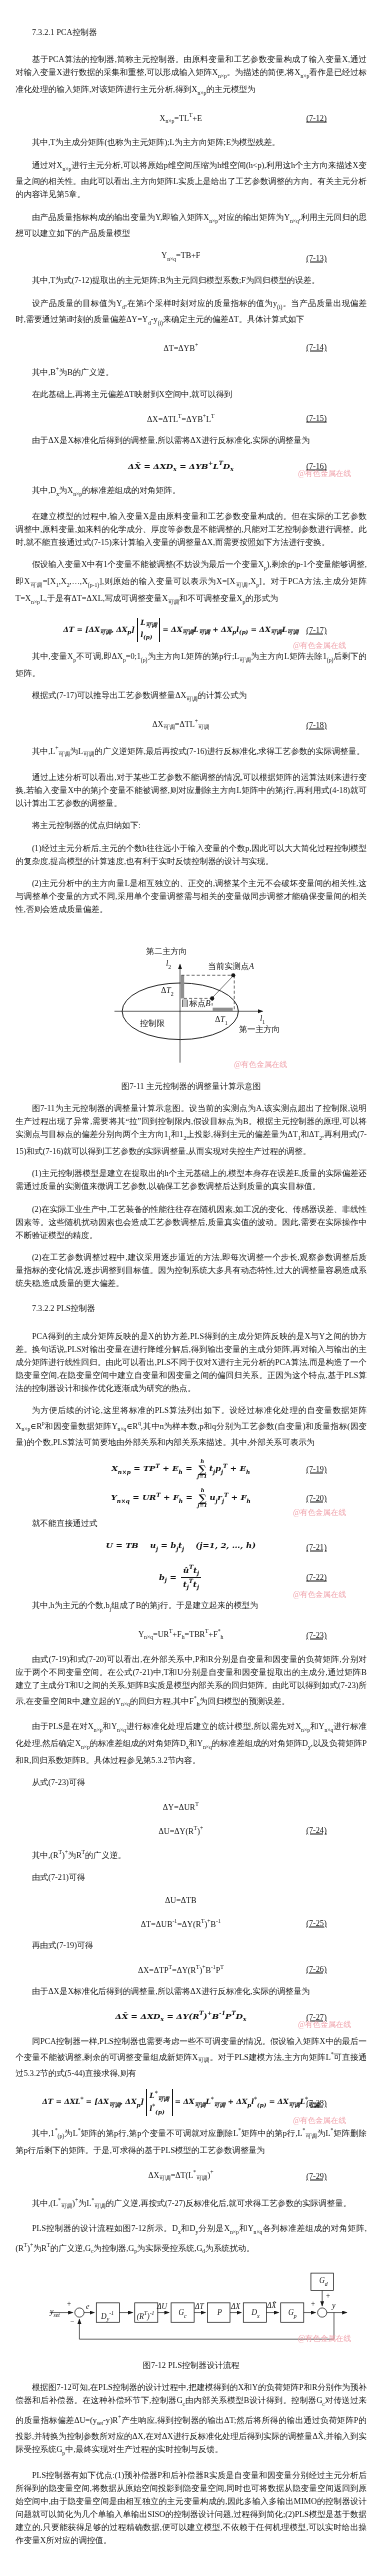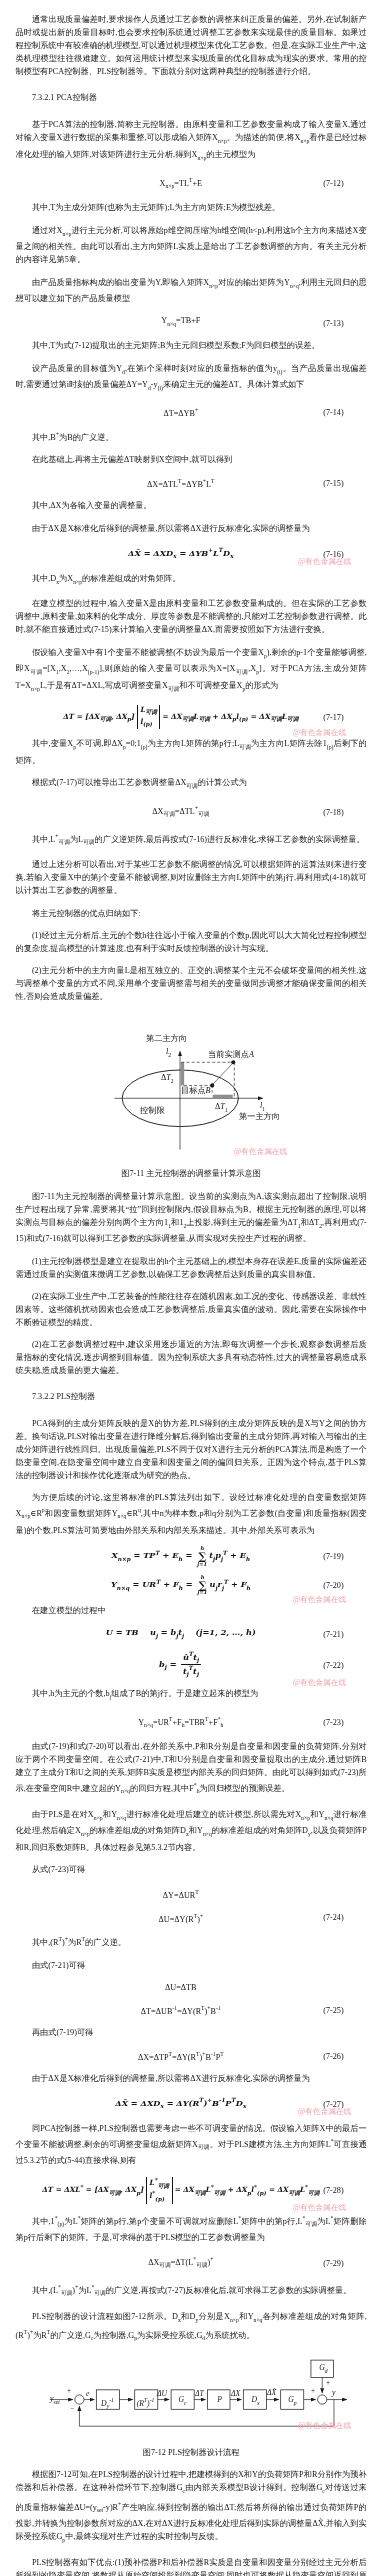--- a/index.html
+++ b/index.html
@@ -13,21 +13,21 @@
     font-size:8.2px;line-height:13px;
     padding:13.4px 0 0 0;
     box-sizing:border-box;
   }
   main{display:block;padding:0 9.3px 0 15.5px;}
   .para{text-indent:2em;margin:0 0 9.3px 0;text-align:justify;}
   .heading{text-indent:2em;margin:12.4px 0 14.4px 0;}
   .caption{text-align:center;text-indent:0;margin:7.2px 0 9.3px 0;}
   .formula{position:relative;text-align:center;margin:8.2px 0;padding-right:20.6px;}
   .formula .fbody{display:inline-block;}
-  .formula .fnum{position:absolute;right:23px;top:50%;transform:translateY(-50%);}
+  .formula .fnum{position:absolute;right:40px;top:50%;transform:translateY(-50%);text-decoration:underline;}
   .formula.serif .fbody{font-family:"DejaVu Serif","Liberation Serif",serif;font-style:italic;font-weight:bold;}
   .formula.small .fbody{font-size:7.2px;}
   sub,sup{font-size:5.7px;}
   .wm{position:absolute;color:#f0a3ac;font-size:7.7px;white-space:nowrap;font-style:normal;font-weight:normal;font-family:"Liberation Serif",serif;}
   .wm-right{right:15.5px;top:55%;}
   .wm-below{right:20.6px;bottom:-10.3px;}
   .sum{display:inline-flex;flex-direction:column;align-items:center;vertical-align:middle;line-height:1;margin:0 2.1px;}
   .sum .st,.sum .sb{font-size:5.2px;font-style:italic;}
   .sum .sg{font-size:10.3px;font-style:normal;}
   .frac{display:inline-flex;flex-direction:column;vertical-align:middle;text-align:center;line-height:1.2;margin:0 1.5px;}
@@ -43,35 +43,33 @@
   .em i, .flabel i{font-family:"Liberation Serif",serif;}
   .wmtext{color:#f0a3ac;font-size:7.7px;}
   .blabel{position:absolute;text-align:center;font-family:"Liberation Serif",serif;font-style:italic;font-size:7.7px;line-height:8.2px;white-space:nowrap;}
   .sign{position:absolute;font-size:7.2px;font-family:"Liberation Serif",serif;line-height:7.2px;}
 </style>
 </head>
 <body>
 
 <div id="page">
   <main>
-      <div class="para">通常出现质量偏差时,要求操作人员通过工艺参数的调整来纠正质量的偏差。另外,在试制新产品时或提出新的质量目标时,也会要求控制系统通过调整工艺参数来实现最佳的质量目标。如果过程控制系统中有较准确的机理模型,可以通过机理模型来优化工艺参数。但是,在实际工业生产中,这类机理模型往往很难建立。如何运用统计模型来实现质量的优化目标成为现实的要求。常用的控制模型有PCA控制器、PLS控制器等。下面就分别对这两种典型的控制器进行介绍。</div>
       <div class="heading">7.3.2.1 PCA控制器</div>
       <div class="para">基于PCA算法的控制器,简称主元控制器。由原料变量和工艺参数变量构成了输入变量X,通过对输入变量X进行数据的采集和重整,可以形成输入矩阵X<sub>n×p</sub>。为描述的简便,将X<sub>n×p</sub>看作是已经过标准化处理的输入矩阵,对该矩阵进行主元分析,得到X<sub>n×p</sub>的主元模型为</div>
       <div class="formula"><span class="fbody">X<sub>n×p</sub>=TL<sup>T</sup>+E</span><span class="fnum">(7-12)</span></div>
       <div class="para">其中,T为主成分矩阵(也称为主元矩阵);L为主方向矩阵;E为模型残差。</div>
       <div class="para">通过对X<sub>n×p</sub>进行主元分析,可以将原始p维空间压缩为h维空间(h&lt;p),利用这h个主方向来描述X变量之间的相关性。由此可以看出,主方向矩阵L实质上是给出了工艺参数调整的方向。有关主元分析的内容详见第5章。</div>
       <div class="para">由产品质量指标构成的输出变量为Y,即输入矩阵X<sub>n×p</sub>对应的输出矩阵为Y<sub>n×q</sub>,利用主元回归的思想可以建立如下的产品质量模型</div>
       <div class="formula"><span class="fbody">Y<sub>n×q</sub>=TB+F</span><span class="fnum">(7-13)</span></div>
       <div class="para">其中,T为式(7-12)提取出的主元矩阵;B为主元回归模型系数;F为回归模型的误差。</div>
       <div class="para">设产品质量的目标值为Y<sub>d</sub>,在第i个采样时刻对应的质量指标的值为y<sub>(i)</sub>。当产品质量出现偏差时,需要通过第i时刻的质量偏差ΔY=Y<sub>d</sub>-y<sub>(i)</sub>来确定主元的偏差ΔT。具体计算式如下</div>
       <div class="formula"><span class="fbody">ΔT=ΔYB<sup>+</sup></span><span class="fnum">(7-14)</span></div>
       <div class="para">其中,B<sup>+</sup>为B的广义逆。</div>
       <div class="para">在此基础上,再将主元偏差ΔT映射到X空间中,就可以得到</div>
       <div class="formula"><span class="fbody">ΔX=ΔTL<sup>T</sup>=ΔYB<sup>+</sup>L<sup>T</sup></span><span class="fnum">(7-15)</span></div>
-      <div class="para">其中,ΔX为各输入变量的调整量。</div>
       <div class="para">由于ΔX是X标准化后得到的调整量,所以需将ΔX进行反标准化,实际的调整量为</div>
       <div class="formula serif"><span class="fbody">ΔX̃ = ΔXD<sub>x</sub> = ΔYB<sup>+</sup>L<sup>T</sup>D<sub>x</sub></span><span class="fnum">(7-16)</span><span class="wm wm-right">@有色金属在线</span></div>
       <div class="para">其中,D<sub>x</sub>为X<sub>n×p</sub>的标准差组成的对角矩阵。</div>
       <div class="para">在建立模型的过程中,输入变量X是由原料变量和工艺参数变量构成的。但在实际的工艺参数调整中,原料变量,如来料的化学成分、厚度等参数是不能调整的,只能对工艺控制参数进行调整。此时,就不能直接通过式(7-15)来计算输入变量的调整量ΔX,而需要按照如下方法进行变换。</div>
       <div class="para">假设输入变量X中有1个变量不能被调整(不妨设为最后一个变量X<sub>p</sub>),剩余的p-1个变量能够调整,即X<sub>可调</sub>=[X<sub>1</sub>,X<sub>2</sub>,…,X<sub>(p-1)</sub>],则原始的输入变量可以表示为X=[X<sub>可调</sub>,X<sub>p</sub>]。对于PCA方法,主成分矩阵T=X<sub>n×p</sub>L,于是有ΔT=ΔXL,写成可调整变量X<sub>可调</sub>和不可调整变量X<sub>p</sub>的形式为</div>
       <div class="formula serif small"><span class="fbody">ΔT = [ΔX<sub>可调</sub>, ΔX<sub>p</sub>]<span class="colvec">
             <span>L<sub>可调</sub></span>
             <span>l<sub>(p)</sub></span>
           </span>= ΔX<sub>可调</sub>L<sub>可调</sub> + ΔX<sub>p</sub>l<sub>(p)</sub> = ΔX<sub>可调</sub>L<sub>可调</sub></span><span class="fnum">(7-17)</span><span class="wm wm-below">@有色金属在线</span></div>
       <div class="para">其中,变量X<sub>p</sub>不可调,即ΔX<sub>p</sub>=0;1<sub>(p)</sub>为主方向L矩阵的第p行;L<sub>可调</sub>为主方向L矩阵去除1<sub>(p)</sub>后剩下的矩阵。</div>
@@ -112,33 +110,33 @@
     <div class="flabel" style="left:239px;top:79px">第一主方向</div>
     <div class="flabel" style="left:140px;top:73px">控制限</div>
     <div class="flabel wmtext" style="left:234px;top:114px">@有色金属在线</div>
   </div>
       <div class="caption">图7-11 主元控制器的调整量计算示意图</div>
       <div class="para">图7-11为主元控制器的调整量计算示意图。设当前的实测点为A,该实测点超出了控制限,说明生产过程出现了异常,需要将其“拉”回到控制限内,假设目标点为B。根据主元控制器的原理,可以将实测点与目标点的偏差分别向两个主方向1<sub>1</sub>和1<sub>2</sub>上投影,得到主元的偏差量为ΔT<sub>1</sub>和ΔT<sub>2</sub>,再利用式(7-15)和式(7-16)就可以得到工艺参数的实际调整量,从而实现对失控生产过程的调整。</div>
       <div class="para">(1)主元控制器模型是建立在提取出的h个主元基础上的,模型本身存在误差E,质量的实际偏差还需通过质量的实测值来微调工艺参数,以确保工艺参数调整后达到质量的真实目标值。</div>
       <div class="para">(2)在实际工业生产中,工艺装备的性能往往存在随机因素,如工况的变化、传感器误差、非线性因素等。这些随机扰动因素也会造成工艺参数调整后,质量真实值的波动。因此,需要在实际操作中不断验证模型的精度。</div>
       <div class="para">(2)在工艺参数调整过程中,建议采用逐步逼近的方法,即每次调整一个步长,观察参数调整后质量指标的变化情况,逐步调整到目标值。因为控制系统大多具有动态特性,过大的调整量容易造成系统失稳,造成质量的更大偏差。</div>
       <div class="heading">7.3.2.2 PLS控制器</div>
-      <div class="para">PCA得到的主成分矩阵反映的是X的协方差,PLS得到的主成分矩阵反映的是X与Y之间的协方差。换句话说,PLS对输出变量在进行降维分解后,得到输出变量的主成分矩阵,再对输入与输出的主成分矩阵进行线性回归。出现质量偏差,PLS不同于仅对X进行主元分析的PCA算法,而是构造了一个隐变量空间,在隐变量空间中建立自变量和因变量之间的偏回归关系。正因为这个特点,基于PLS算法的控制器设计和操作优化逐渐成为研究的热点。</div>
+      <div class="para">PCA得到的主成分矩阵反映的是X的协方差,PLS得到的主成分矩阵反映的是X与Y之间的协方差。换句话说,PLS对输出变量在进行降维分解后,得到输出变量的主成分矩阵,再对输入与输出的主成分矩阵进行线性回归。由此可以看出,PLS不同于仅对X进行主元分析的PCA算法,而是构造了一个隐变量空间,在隐变量空间中建立自变量和因变量之间的偏回归关系。正因为这个特点,基于PLS算法的控制器设计和操作优化逐渐成为研究的热点。</div>
       <div class="para">为方便后续的讨论,这里将标准的PLS算法列出如下。设经过标准化处理的自变量数据矩阵X<sub>n×p</sub>∈R<sup>p</sup>和因变量数据矩阵Y<sub>n×q</sub>∈R<sup>q</sup>,其中n为样本数,p和q分别为工艺参数(自变量)和质量指标(因变量)的个数,PLS算法可简要地由外部关系和内部关系来描述。其中,外部关系可表示为</div>
       <div class="formula serif"><span class="fbody">X<sub>n×p</sub> = TP<sup>T</sup> + E<sub>h</sub> = <span class="sum">
             <span class="st">h</span>
             <span class="sg">∑</span>
             <span class="sb">j=1</span>
           </span>t<sub>j</sub>p<sub>j</sub><sup>T</sup> + E<sub>h</sub></span><span class="fnum">(7-19)</span></div>
       <div class="formula serif"><span class="fbody">Y<sub>n×q</sub> = UR<sup>T</sup> + F<sub>h</sub> = <span class="sum">
             <span class="st">h</span>
             <span class="sg">∑</span>
             <span class="sb">j=1</span>
           </span>u<sub>j</sub>r<sub>j</sub><sup>T</sup> + F<sub>h</sub></span><span class="fnum">(7-20)</span><span class="wm wm-below">@有色金属在线</span></div>
-      <div class="para">在建立模型的过程中</div>
+      <div class="para">就不能直接通过式</div>
       <div class="formula serif"><span class="fbody">U = TB&nbsp;&nbsp;&nbsp;&nbsp;u<sub>j</sub> = b<sub>j</sub>t<sub>j</sub>&nbsp;&nbsp;&nbsp;&nbsp;(j=1, 2, …, h)</span><span class="fnum">(7-21)</span></div>
       <div class="formula serif"><span class="fbody">b<sub>j</sub> = <span class="frac">
             <span class="fr-n">û<sup>T</sup>t<sub>j</sub></span>
             <span class="fr-d">t<sub>j</sub><sup>T</sup>t<sub>j</sub></span>
           </span></span><span class="fnum">(7-22)</span><span class="wm wm-below">@有色金属在线</span></div>
       <div class="para">其中,h为主元的个数,b<sub>j</sub>组成了B的第j行。于是建立起来的模型为</div>
       <div class="formula"><span class="fbody">Y<sub>n×q</sub>=UR<sup>T</sup>+F<sub>h</sub>=TBR<sup>T</sup>+F<sup>*</sup><sub>h</sub></span><span class="fnum">(7-23)</span></div>
       <div class="para">由式(7-19)和式(7-20)可以看出,在外部关系中,P和R分别是自变量和因变量的负荷矩阵,分别对应于两个不同变量空间。在公式(7-21)中,T和U分别是自变量和因变量提取出的主成分,通过矩阵B建立了主成分T和U之间的关系,矩阵B实质是模型内部关系的回归矩阵。由此可以得到如式(7-23)所示,在变量空间R中,建立起的Y<sub>n×q</sub>的回归方程,其中F<sup>*</sup><sub>h</sub>为回归模型的预测误差。</div>
       <div class="para">由于PLS是在对X<sub>n×p</sub>和Y<sub>n×q</sub>进行标准化处理后建立的统计模型,所以需先对X<sub>n×p</sub>和Y<sub>n×q</sub>进行标准化处理,然后确定X<sub>n×p</sub>的标准差组成的对角矩阵D<sub>x</sub>和Y<sub>n×q</sub>的标准差组成的对角矩阵D<sub>y</sub>,以及负荷矩阵P和R,回归系数矩阵B。具体过程参见第5.3.2节内容。</div>
       <div class="para">从式(7-23)可得</div>

